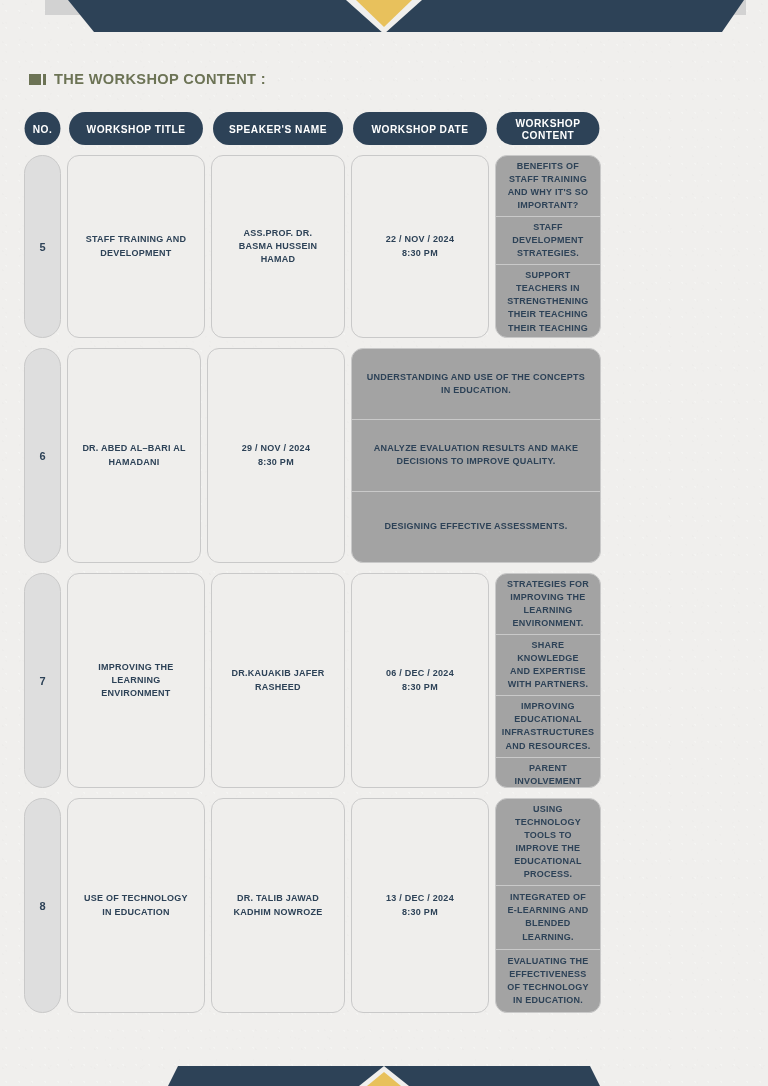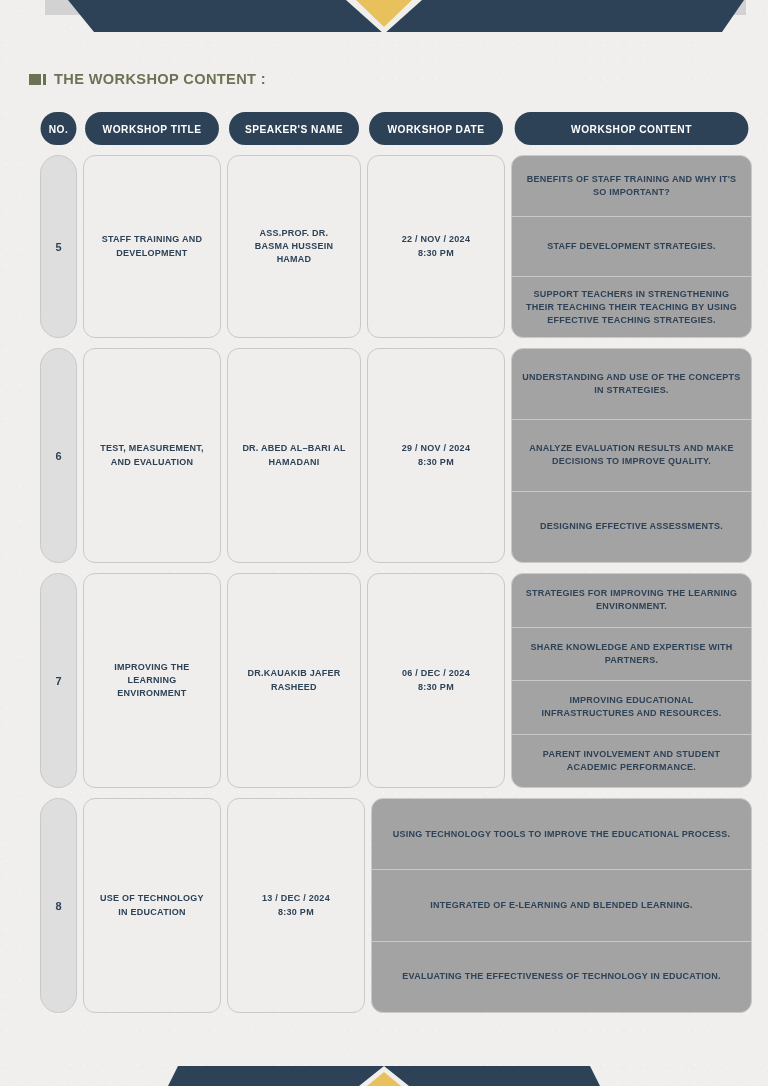--- a/index.html
+++ b/index.html
@@ -150,23 +150,23 @@
     color: #6c7355;
     letter-spacing: .4px;
     transform: scaleX(.94);
     transform-origin: left center;
     white-space: nowrap;
   }
 
   
   .table {
     position: absolute;
-    left: 40px;
+    left: 24px;
     top: 112px;
-    width: 712px;
+    width: 577px;
     z-index: 5;
   }
 
   .col-no      { width: 37px;  flex: 0 0 37px; }
   .col-title   { width: 138px; flex: 0 0 138px; }
   .col-speaker { width: 134px; flex: 0 0 134px; }
   .col-date    { width: 138px; flex: 0 0 138px; }
   .col-content { flex: 1 1 auto; }
 
   
@@ -314,32 +314,29 @@
       <div class="sub">
           <span class="sub-text">SUPPORT TEACHERS IN STRENGTHENING THEIR TEACHING THEIR TEACHING BY USING EFFECTIVE TEACHING STRATEGIES.</span>
         </div>
     </div>
   </div>
 
   <div class="row row-6">
     <div class="cell-no col-no">
       <span class="num-text">6</span>
     </div>
-    <div class="cell col-title">
-      <span class="cell-text">TEST, MEASUREMENT, AND EVALUATION</span>
-    </div>
     <div class="cell col-speaker">
       <span class="cell-text">DR. ABED AL–BARI AL HAMADANI</span>
     </div>
     <div class="cell cell-date col-date">
       <span class="cell-text">29 / NOV / 2024<br>8:30 PM</span>
     </div>
     <div class="cell-content col-content">
       <div class="sub">
-          <span class="sub-text">UNDERSTANDING AND USE OF THE CONCEPTS IN STRATEGIES.</span>
+          <span class="sub-text">UNDERSTANDING AND USE OF THE CONCEPTS IN EDUCATION.</span>
         </div>
       <div class="sub">
           <span class="sub-text">ANALYZE EVALUATION RESULTS AND MAKE DECISIONS TO IMPROVE QUALITY.</span>
         </div>
       <div class="sub">
           <span class="sub-text">DESIGNING EFFECTIVE ASSESSMENTS.</span>
         </div>
     </div>
   </div>
 
@@ -371,20 +368,23 @@
         </div>
     </div>
   </div>
 
   <div class="row row-8">
     <div class="cell-no col-no">
       <span class="num-text">8</span>
     </div>
     <div class="cell col-title">
       <span class="cell-text">USE OF TECHNOLOGY IN EDUCATION</span>
+    </div>
+    <div class="cell col-speaker">
+      <span class="cell-text">DR. TALIB JAWAD KADHIM NOWROZE</span>
     </div>
     <div class="cell cell-date col-date">
       <span class="cell-text">13 / DEC / 2024<br>8:30 PM</span>
     </div>
     <div class="cell-content col-content">
       <div class="sub">
           <span class="sub-text">USING TECHNOLOGY TOOLS TO IMPROVE THE EDUCATIONAL PROCESS.</span>
         </div>
       <div class="sub">
           <span class="sub-text">INTEGRATED OF E-LEARNING AND BLENDED LEARNING.</span>

